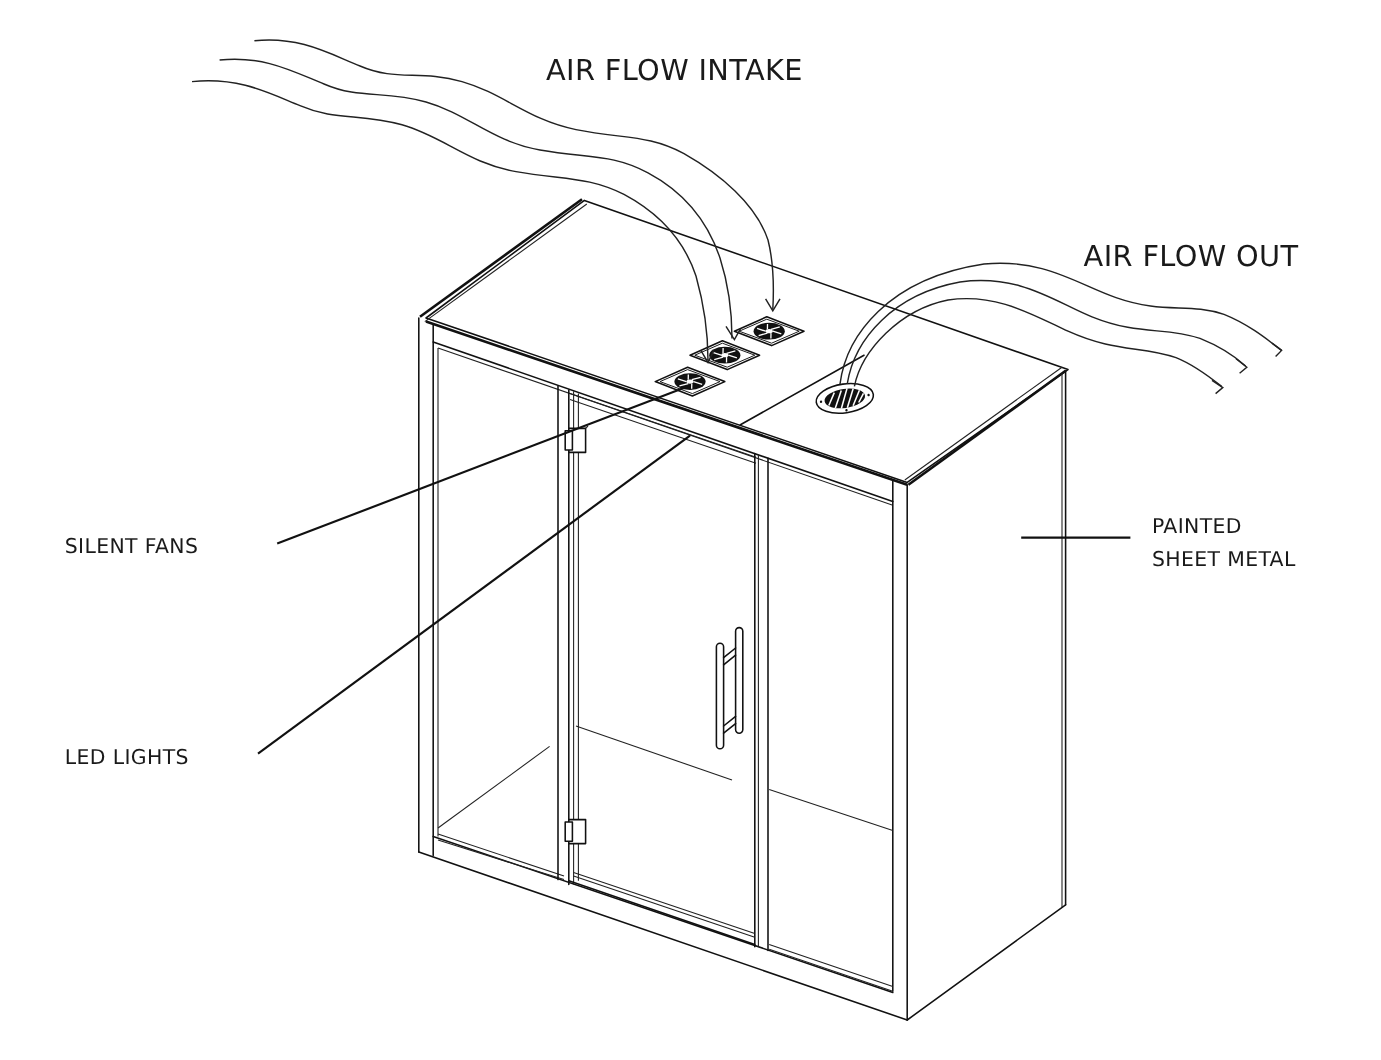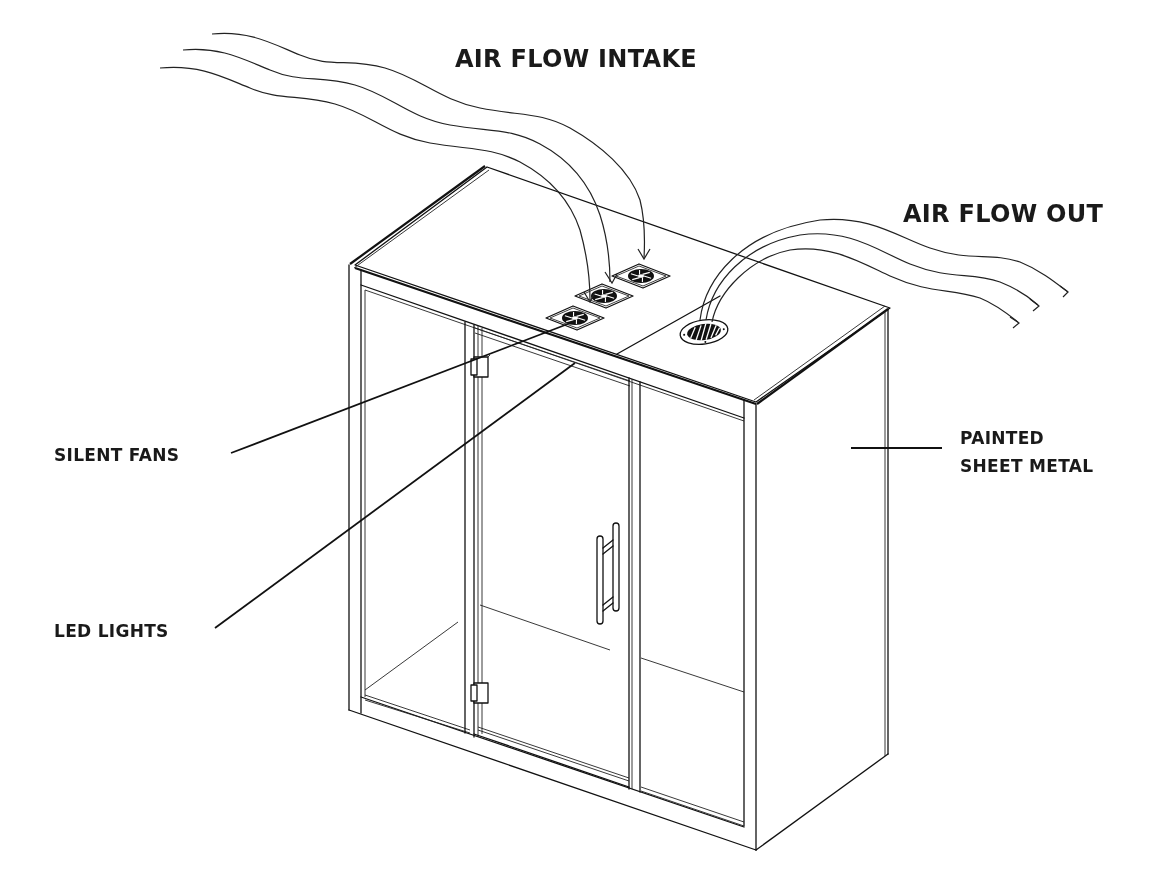--- a/index.html
+++ b/index.html
@@ -1,17 +1,17 @@
 <!DOCTYPE html>
 <html><head>
 <meta charset="utf-8">
 <style>
   html, body { margin:0; padding:0; background:#ffffff; }
   body { width:1151px; height:883px; position:relative; overflow:hidden; }
-  #stage { position:absolute; left:0; top:0; width:1151px; height:787px;font-weight:bold; }
+  #stage { position:absolute; left:0; top:0; width:1151px; height:787px; }
   svg text { font-family: "DejaVu Sans", "Liberation Sans", sans-serif; fill:#1a1a1a; }
   .title-lbl { font-size:24px; letter-spacing:0.3px; }
   .callout-lbl { font-size:17px; letter-spacing:0.3px; }
   .ln { stroke:#111; stroke-width:1.3; fill:none; stroke-linejoin:round; stroke-linecap:round; }
   .ln-thin { stroke:#222; stroke-width:0.9; fill:none; }
   .ln-thick { stroke:#111; stroke-width:2.2; fill:none; }
   .leader { stroke:#111; stroke-width:1.8; fill:none; }
   .flow { stroke:#222; stroke-width:1.2; fill:none; }
   .panel { fill:#ffffff; stroke:#111; stroke-width:1.3; stroke-linejoin:round; }
 </style>

